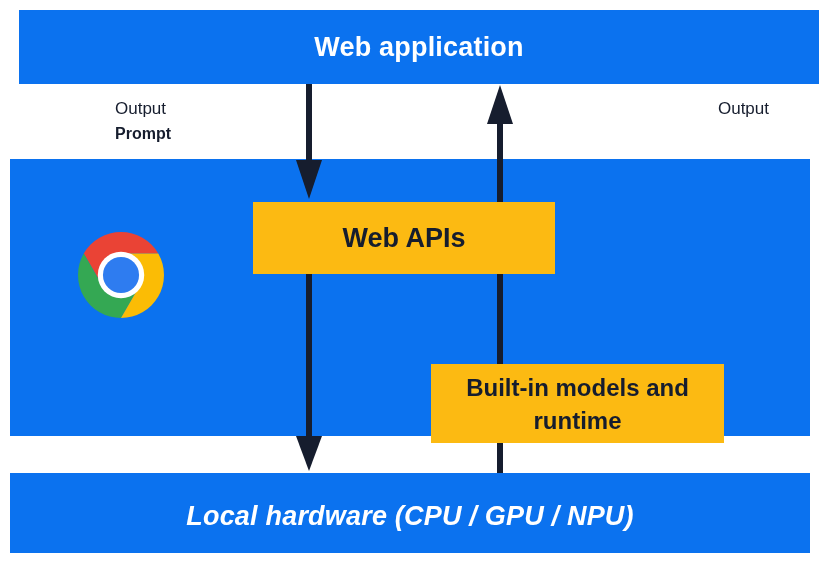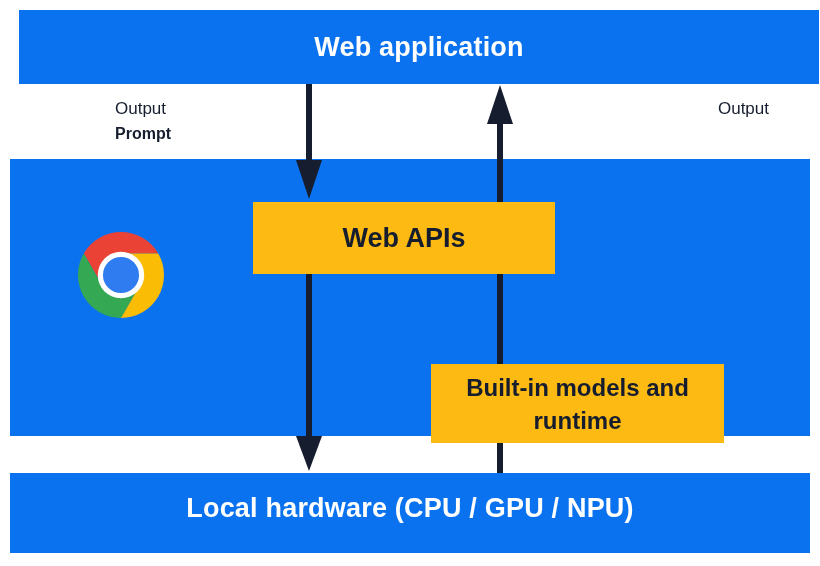--- a/index.html
+++ b/index.html
@@ -25,21 +25,21 @@
   .bar-label {
     position: absolute;
     left: 0; right: 0;
     text-align: center;
     color: #ffffff;
     font-weight: 700;
     font-size: 27px;
     letter-spacing: 0.2px;
   }
   .layer-top .bar-label    { top: 22px; }
-  .layer-bottom .bar-label { top: 20px; }
+  .layer-bottom .bar-label { top: 28px; font-style: italic; }
 
   
   .io-block { position: absolute; z-index: 2; color: #161d2e; }
   .io-left  { left: 115px; top: 97px; text-align: left; }
   .io-right { right: 51px; top: 97px; text-align: right; }
   .io-title { font-size: 17px; font-weight: 400; line-height: 23px; }
   .io-value { font-size: 16px; font-weight: 700; line-height: 27px; }
 
   
   .arrows {

